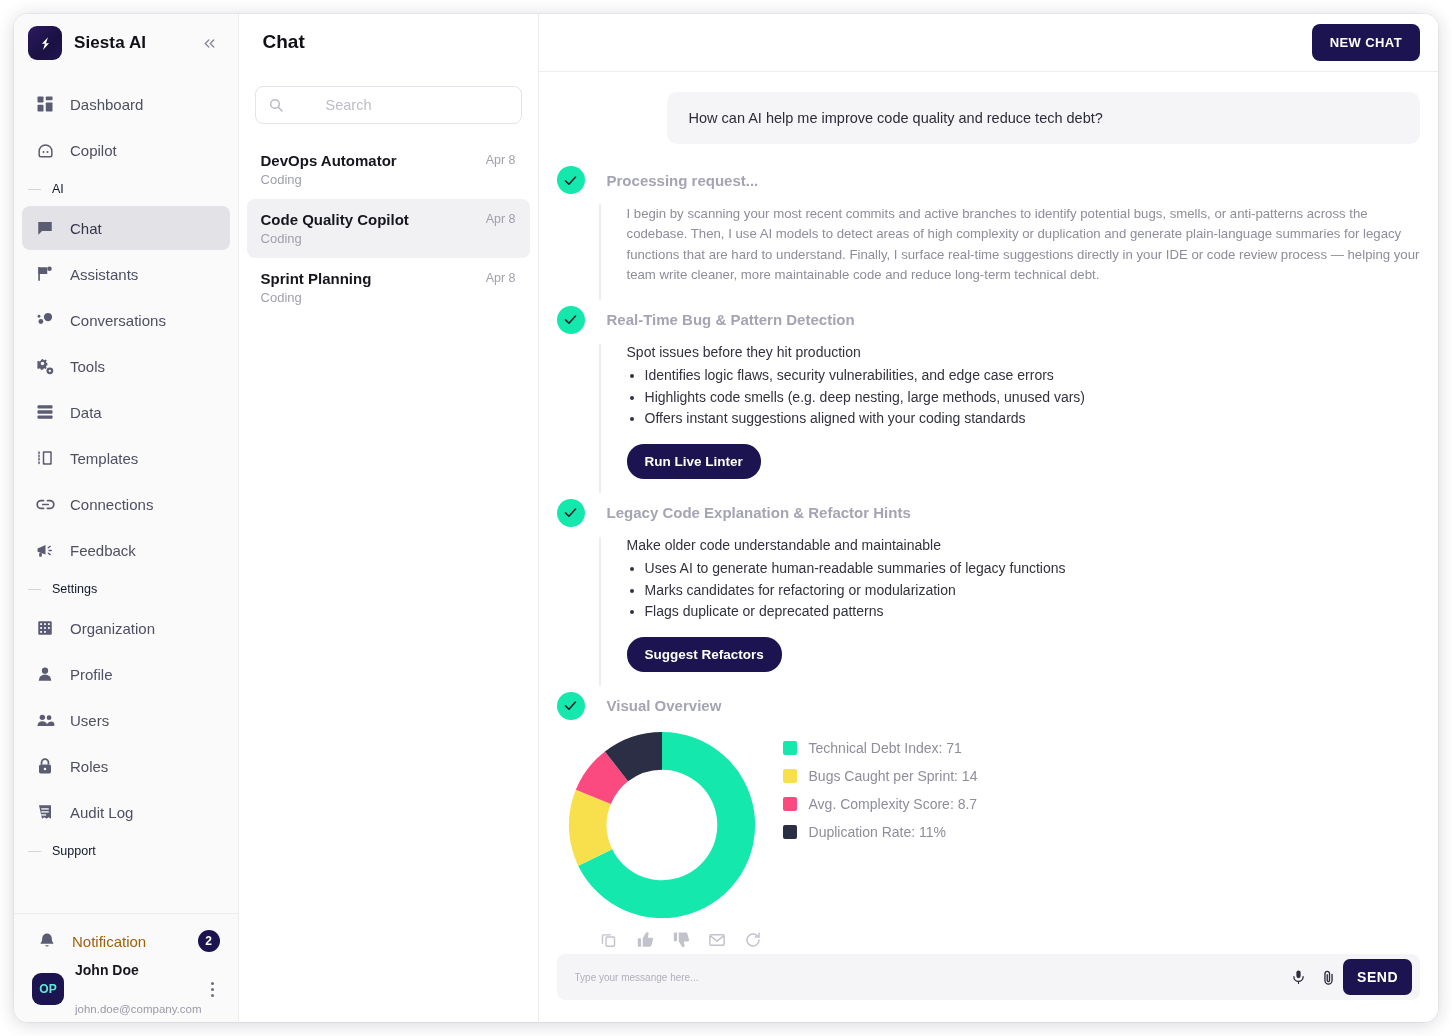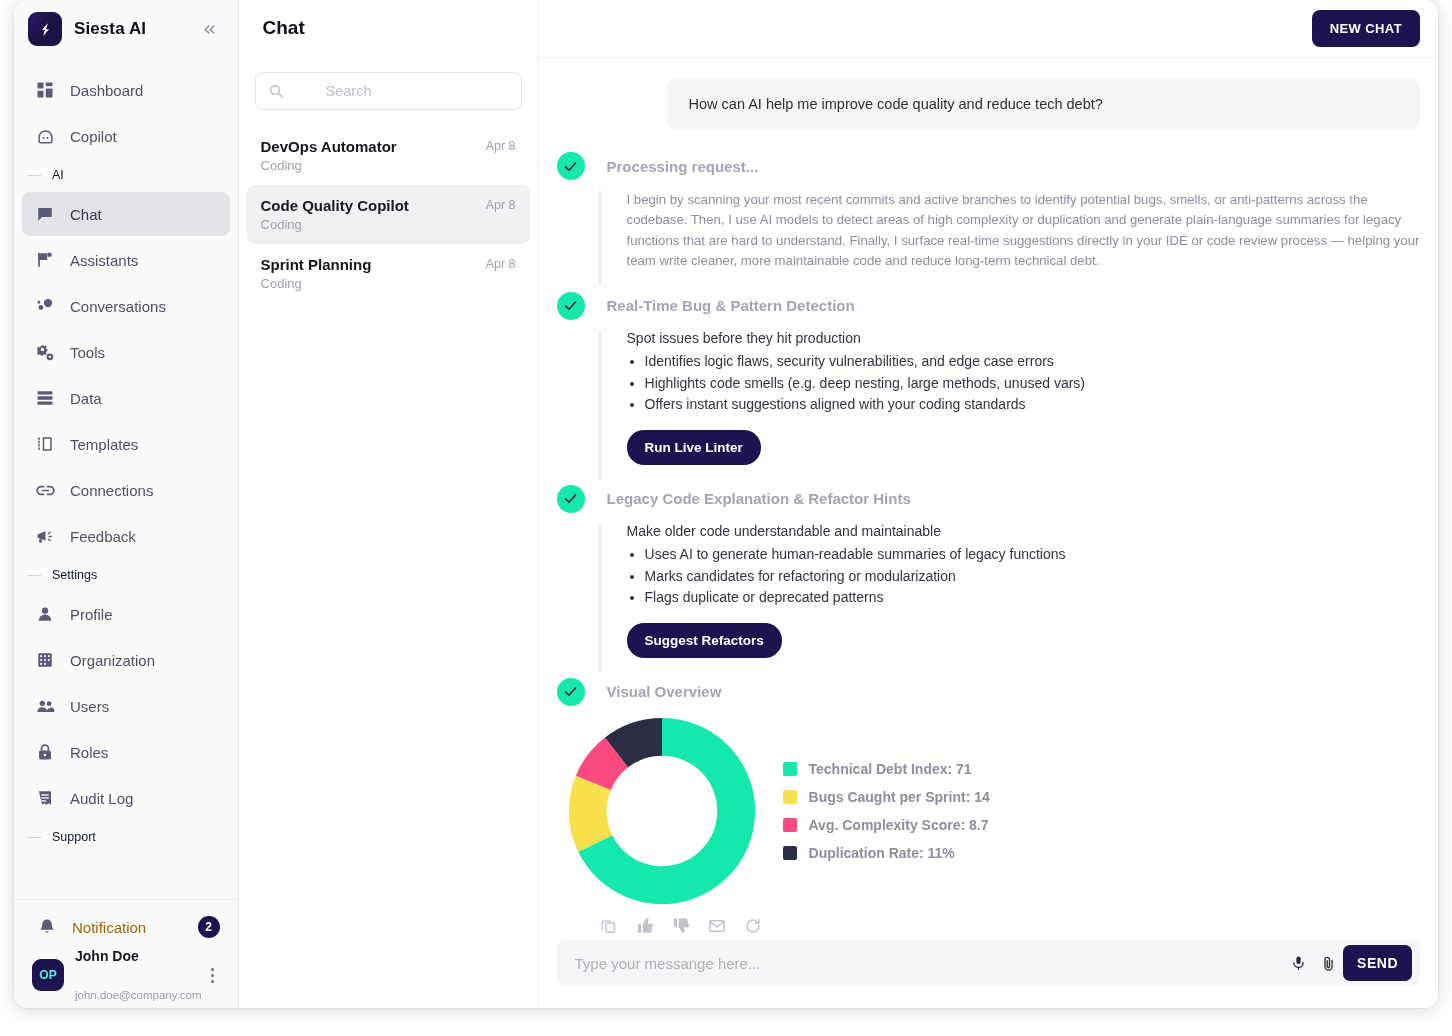--- a/index.html
+++ b/index.html
@@ -4,21 +4,21 @@
 <style>
   * { box-sizing: border-box; margin: 0; padding: 0; }
   html, body {
     width: 1452px; height: 1036px;
     background: #ffffff;
     font-family: "Liberation Sans", sans-serif;
     overflow: hidden;
   }
   .window {
     position: absolute;
-    left: 14px; top: 0;
+    left: 14px; top: 14px;
     width: 1424px; height: 1008px;
     background: #ffffff;
     border-radius: 14px;
     box-shadow: 0 2px 18px rgba(30,30,60,0.18), 0 0 0 1px rgba(0,0,0,0.04);
     overflow: hidden;
     display: flex;
   }
 
   
   .sidebar {
@@ -217,39 +217,39 @@
   .step-ul li { font-size: 14px; color: #32323f; line-height: 1.55; }
   .step-btn {
     display: inline-block; margin-top: 14px;
     background: #1b1450; color: #fff;
     font-size: 13.5px; font-weight: bold;
     border: none; border-radius: 17px;
     padding: 10px 18px; cursor: pointer;
     font-family: "Liberation Sans", sans-serif;
   }
 
-  .viz { display: flex; align-items: center; margin: 8px 0 0 8px; font-weight: bold; }
+  .viz { display: flex; align-items: flex-start; margin: 8px 0 0 8px; }
   .legend { margin-left: 24px; }
   .legend-row { display: flex; align-items: center; margin: 12px 0; }
   .legend-swatch { width: 14px; height: 14px; border-radius: 2px; flex: 0 0 14px; }
   .legend-text { margin-left: 12px; font-size: 14px; color: #8d8d9c; }
 
   .msg-actions { display: flex; align-items: center; gap: 12px; margin: 6px 0 0 40px; }
   .act-ico { width: 24px; height: 24px; display: flex; align-items: center;
              justify-content: center; color: #c2c2cd; cursor: pointer; }
 
   
   .composer-wrap { flex: 0 0 auto; padding: 0 18px 22px 18px; }
   .composer {
     height: 46px; background: #f5f5f7; border-radius: 8px;
     display: flex; align-items: center; padding: 0 8px 0 18px;
   }
   .composer-input {
     flex: 1 1 auto; border: none; outline: none; background: transparent;
-    font-size: 15px; color: #33333f;
+    font-size: 10px; color: #33333f;
     font-family: "Liberation Sans", sans-serif;
   }
   .composer-input::placeholder { color: #b0b0bc; }
   .comp-ico { width: 30px; height: 30px; display: flex; align-items: center;
               justify-content: center; color: #2b2b3c; cursor: pointer; }
   .send-btn {
     background: #1b1450; color: #fff; border: none; border-radius: 7px;
     font-size: 14px; font-weight: bold; letter-spacing: .5px;
     padding: 10px 14px; cursor: pointer;
     font-family: "Liberation Sans", sans-serif;
@@ -383,46 +383,46 @@
           </svg>
         </span>
         <span class="nav-label">Feedback</span>
       </div>
 
       <div class="group-label">
         <span class="group-dash"></span>
         <span>Settings</span>
       </div>
 
-      <div class="nav-item">
-        <span class="nav-ico">
-          <svg width="18" height="18" viewBox="0 0 24 24" fill="currentColor">
-            <circle cx="12" cy="7.5" r="4.2"></circle>
-              <path d="M3.6 21a8.4 8.4 0 0 1 16.8 0z"></path>
-          </svg>
-        </span>
-        <span class="nav-label">Profile</span>
-      </div>
       <div class="nav-item">
         <span class="nav-ico">
           <svg width="18" height="18" viewBox="0 0 24 24" fill="currentColor">
             <rect x="3" y="3" width="18" height="18" rx="1.5"></rect>
             <g fill="#fafafa">
               <rect x="5.6" y="5.6" width="2.4" height="2.4"></rect>
                 <rect x="10.8" y="5.6" width="2.4" height="2.4"></rect>
                 <rect x="16" y="5.6" width="2.4" height="2.4"></rect>
               <rect x="5.6" y="10.8" width="2.4" height="2.4"></rect>
                 <rect x="10.8" y="10.8" width="2.4" height="2.4"></rect>
                 <rect x="16" y="10.8" width="2.4" height="2.4"></rect>
               <rect x="5.6" y="16" width="2.4" height="2.4"></rect>
                 <rect x="10.8" y="16" width="2.4" height="2.4"></rect>
             </g>
           </svg>
         </span>
         <span class="nav-label">Organization</span>
+      </div>
+      <div class="nav-item">
+        <span class="nav-ico">
+          <svg width="18" height="18" viewBox="0 0 24 24" fill="currentColor">
+            <circle cx="12" cy="7.5" r="4.2"></circle>
+              <path d="M3.6 21a8.4 8.4 0 0 1 16.8 0z"></path>
+          </svg>
+        </span>
+        <span class="nav-label">Profile</span>
       </div>
       <div class="nav-item">
         <span class="nav-ico">
           <svg width="19" height="19" viewBox="0 0 24 24" fill="currentColor">
             <circle cx="8" cy="8" r="3.4"></circle>
               <circle cx="16.5" cy="8.4" r="3"></circle>
             <path d="M1.8 19a6.2 6.2 0 0 1 12.4 0z"></path>
               <path d="M13.5 19a5.6 5.6 0 0 1 9.2-4.3A5.6 5.6 0 0 1 23 19z"></path>
           </svg>
         </span>

